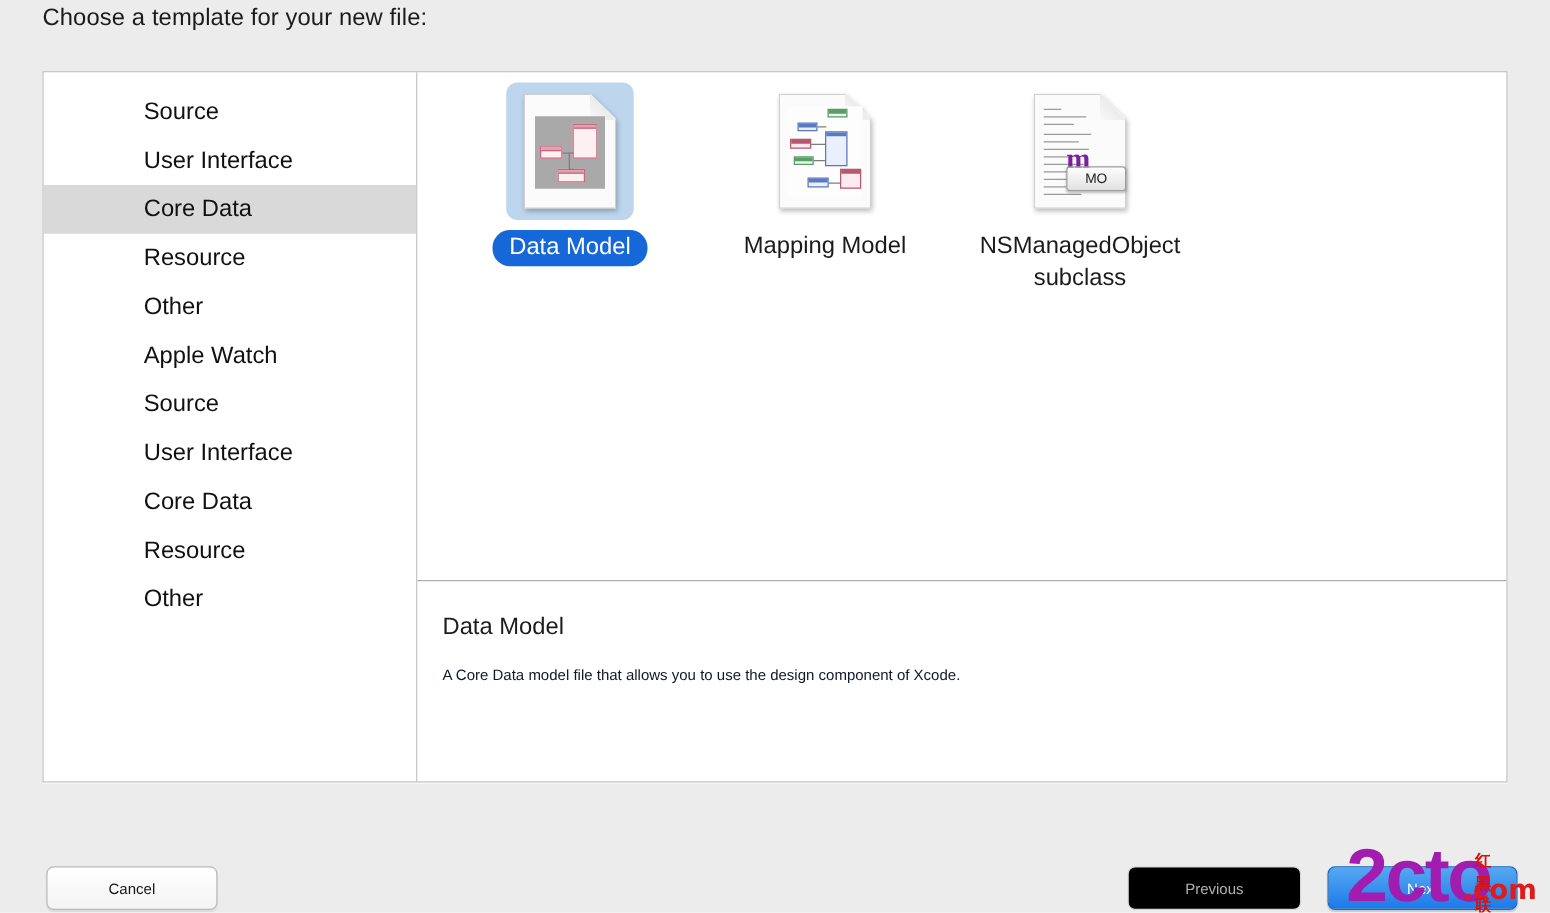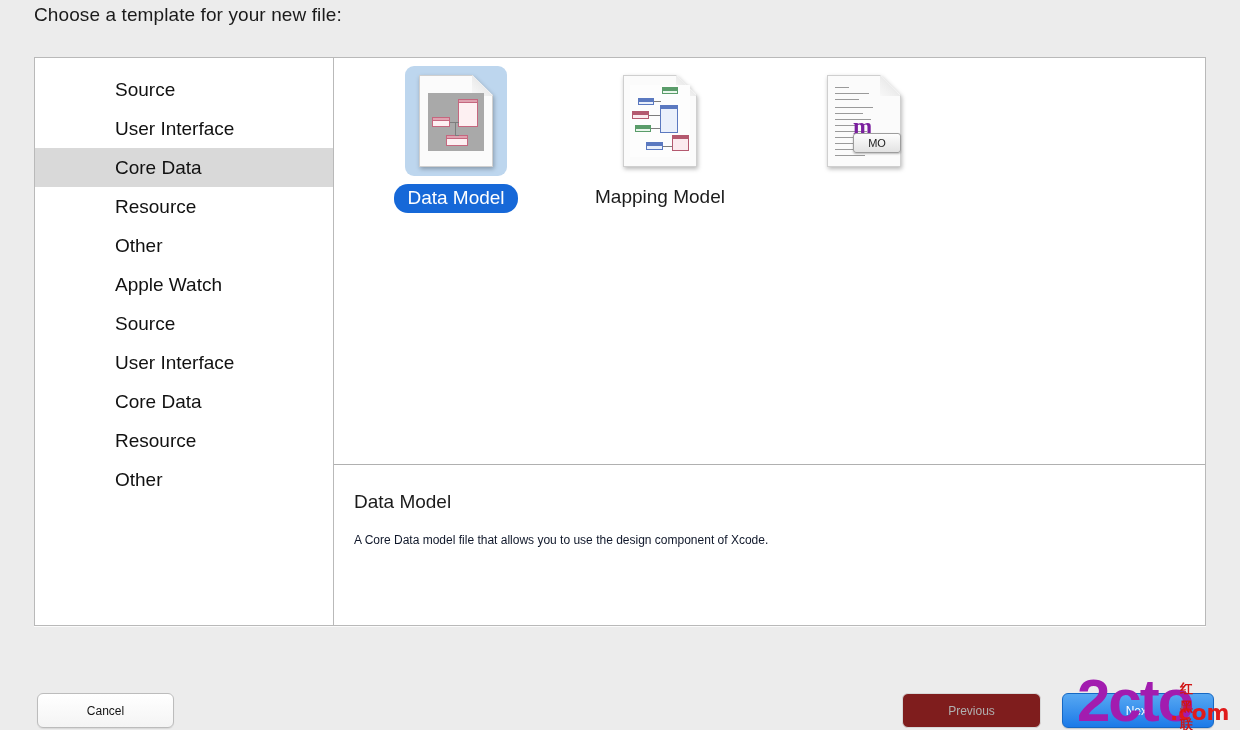--- a/index.html
+++ b/index.html
@@ -164,21 +164,21 @@
     margin-top: 32px;
   }
   .btn-cancel {
     left: 37px; top: 661px; width: 137px; height: 35px;
     background: linear-gradient(180deg,#ffffff 0%, #f4f4f4 100%);
     border: 1px solid #bcbcbc; color: #141414;
     box-shadow: 0 1px 1px rgba(0,0,0,0.08);
   }
   .btn-prev {
     left: 902px; top: 661px; width: 139px; height: 35px;
-    background: #7f1d1d;
+    background: #000000;
     border: 1px solid #d8d8d8; color: #b0b0b0;
   }
   .btn-next {
     left: 1062px; top: 661px; width: 152px; height: 35px;
     background: linear-gradient(180deg,#57a8f2 0%, #1c7ae8 100%);
     border: 1px solid #1668c4; color: #ffffff;
     box-shadow: 0 1px 1px rgba(0,0,0,0.15);
   }
 
   
@@ -307,20 +307,21 @@
                   <div class="ln" style="left:0; top:46px; width:32px;"></div>
                   <div class="ln" style="left:0; top:52px; width:26px;"></div>
                   <div class="ln" style="left:0; top:58px; width:34px;"></div>
                   <div class="ln" style="left:0; top:64px; width:18px;"></div>
                   <div class="ln" style="left:0; top:70px; width:30px;"></div>
                 </div>
                 <div class="m">m</div>
                 <div class="badge">MO</div>
               </div>
             </div>
+            <div class="tile-label">NSManagedObject subclass</div>
           </div>
 
         </div>
       </div>
 
       <div class="desc">
         <div class="desc-title">Data Model</div>
         <div class="desc-body">A Core Data model file that allows you to use the design component of Xcode.</div>
       </div>
 

